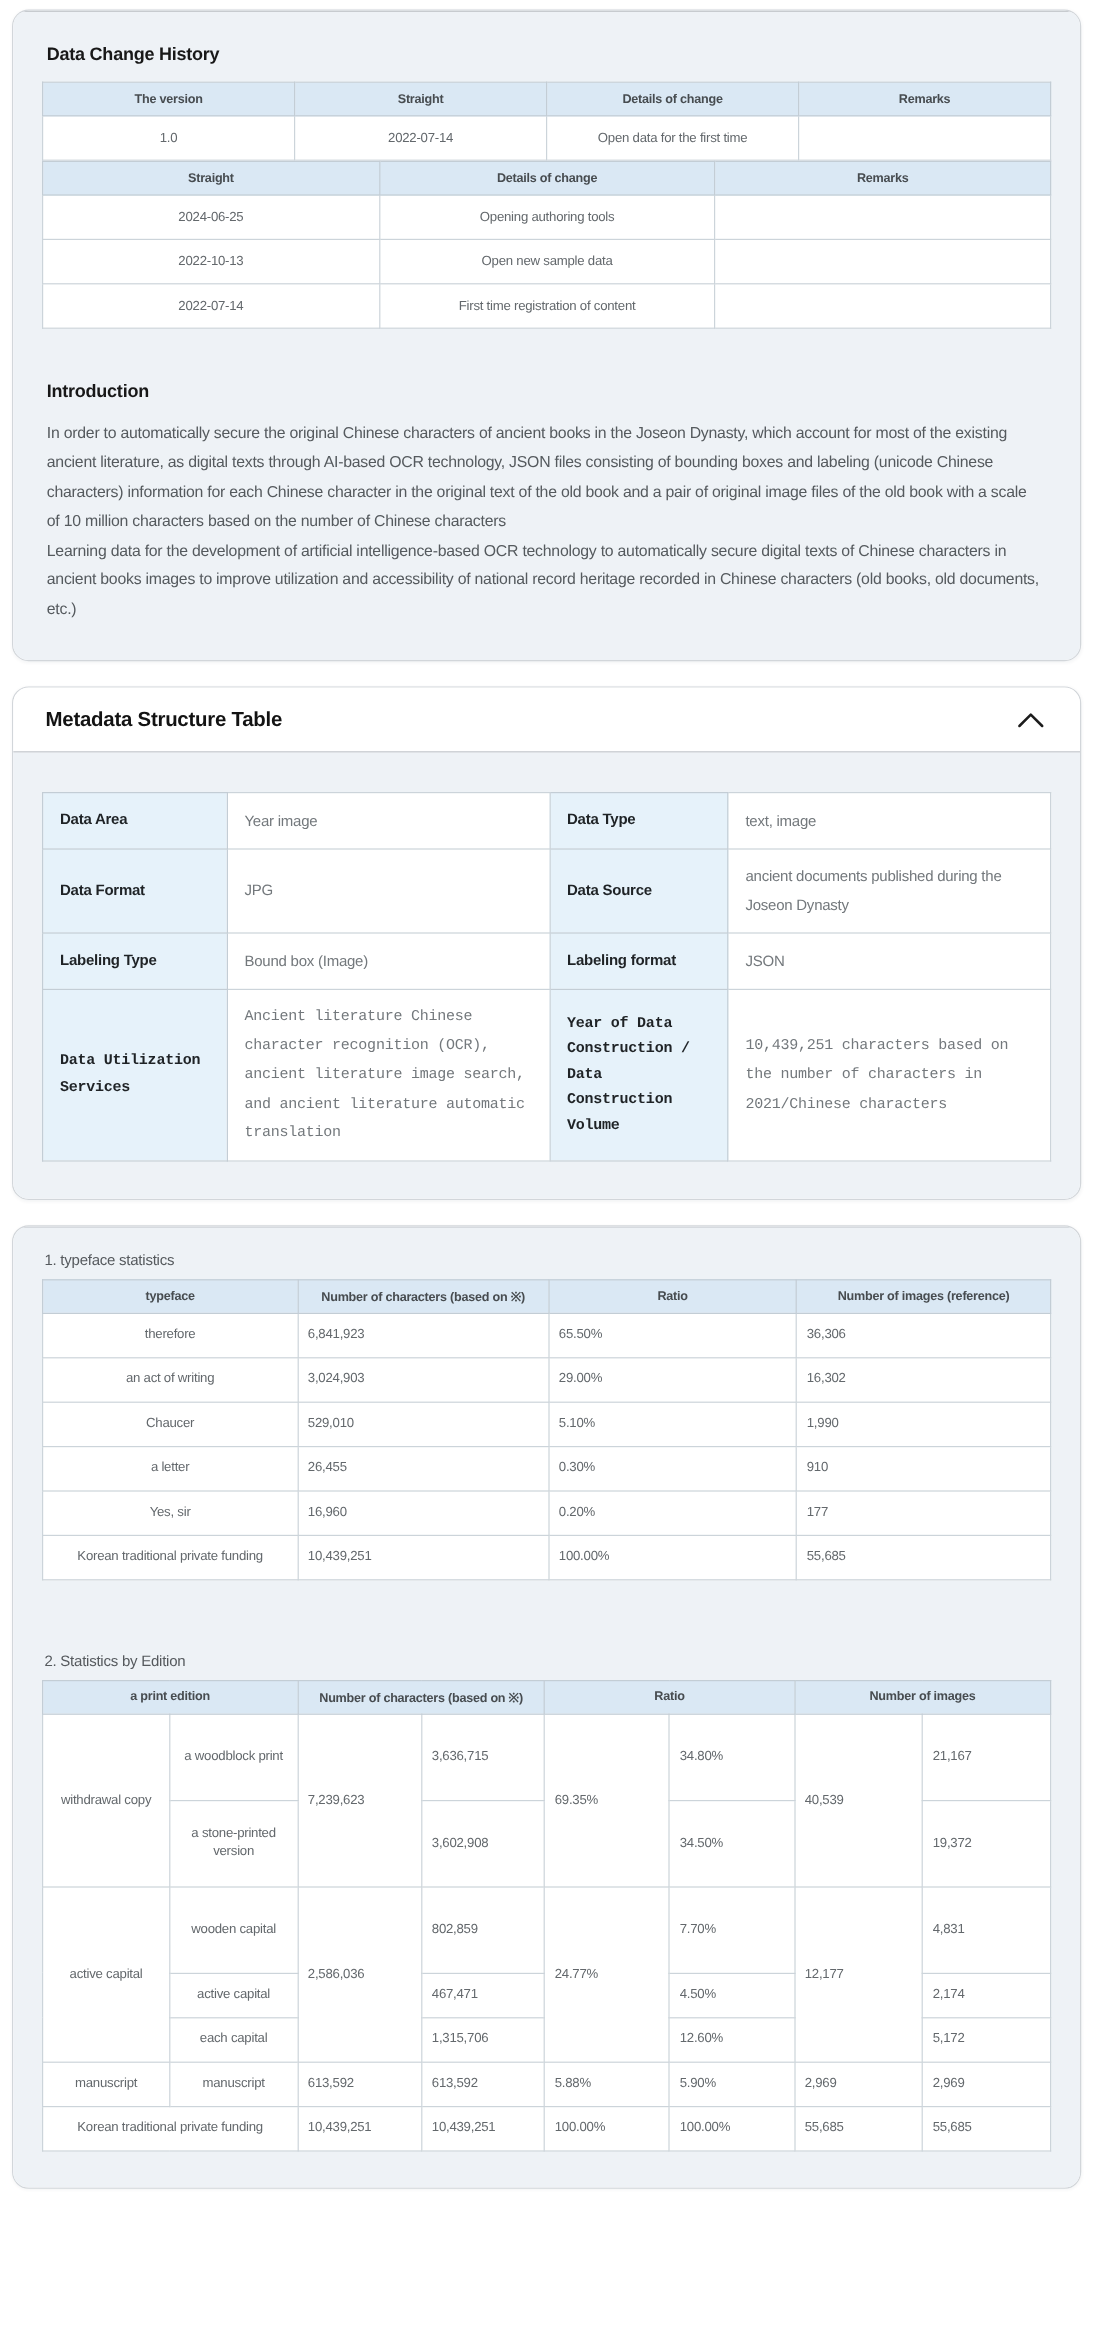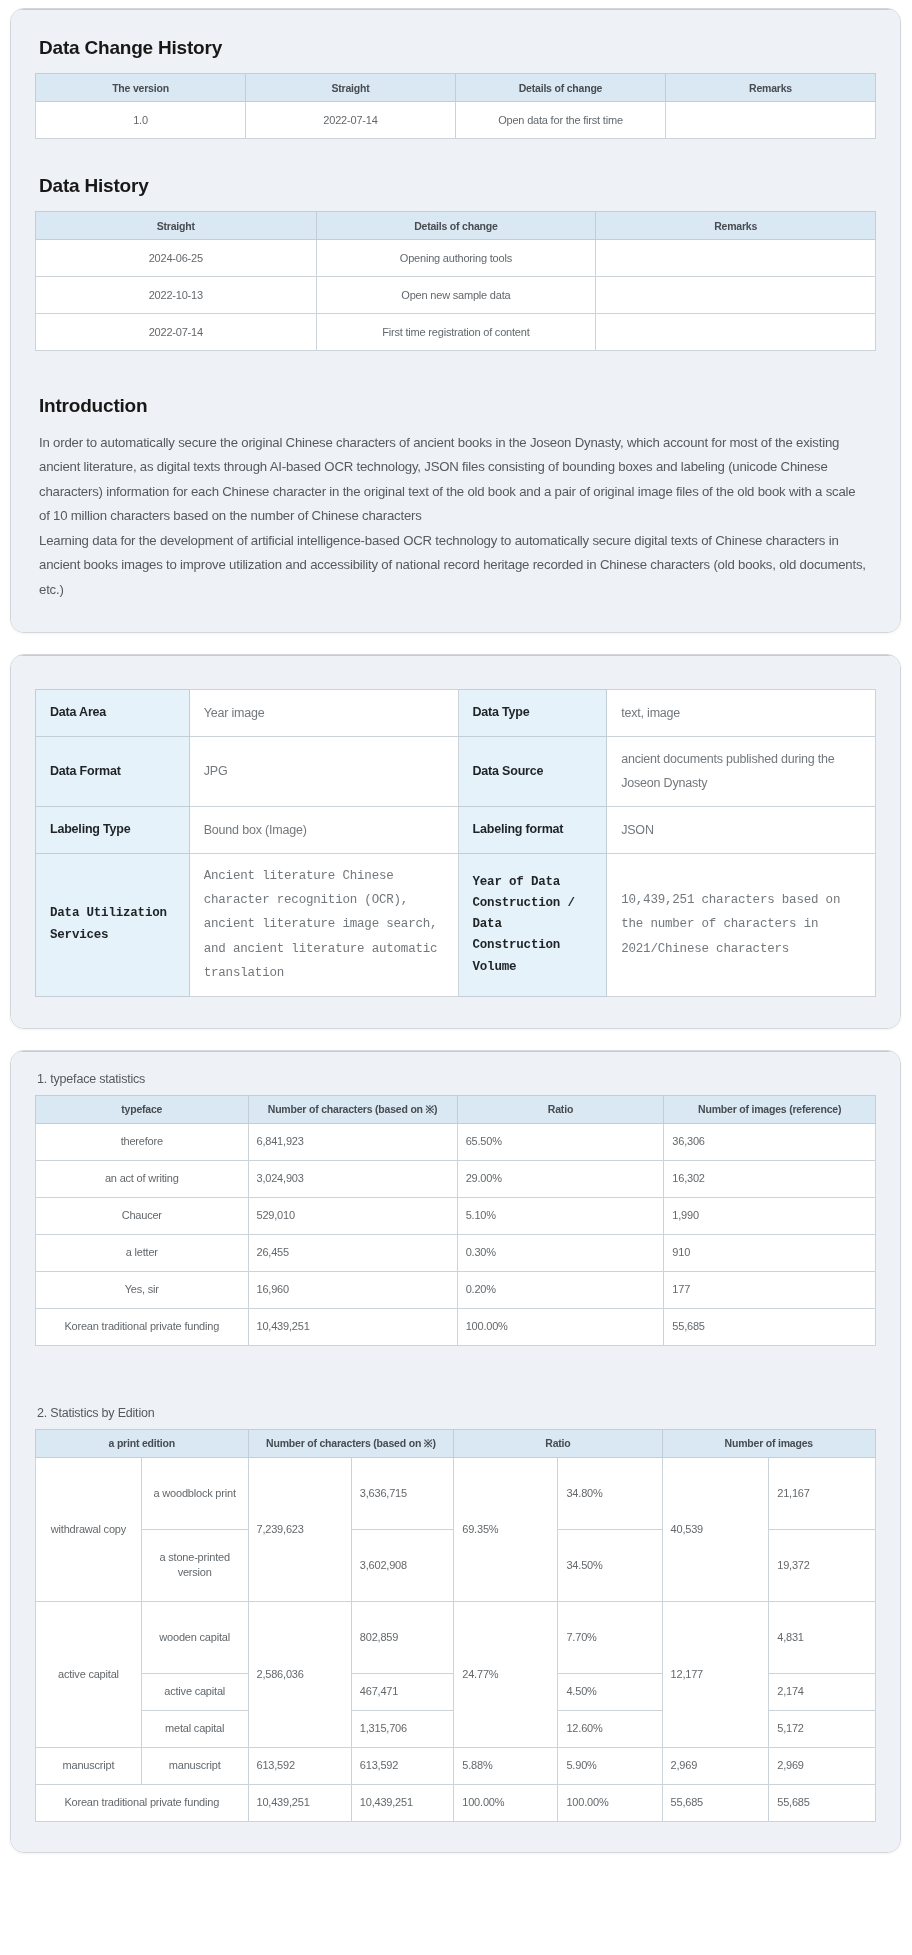--- a/index.html
+++ b/index.html
@@ -28,21 +28,21 @@
   .card-title { font-size: 17px; font-weight: bold; color: #131313; }
   .collapse-btn {
     background: none; border: none; cursor: pointer;
     width: 28px; height: 20px; display: flex; align-items: center; justify-content: center;
   }
   .card-body {
     background: #eef2f6;
     border-top: 1px solid #c7cbcf;
     padding: 27px 24px 30px 24px;
   }
-  .sect-heading { font-size: 19px; font-weight: bold; color: #181818; margin: 0 4px 14px; }
+  .sect-heading { font-size: 15px; font-weight: bold; color: #181818; margin: 0 4px 14px; }
   .sect-gap { margin-top: 36px; }
   .para {
     font-size: 13.2px; color: #555a5e; line-height: 1.85;
     margin: 0 4px; max-width: 830px;
   }
 
   
   table { border-collapse: collapse; width: 100%; background: #fff; table-layout: fixed; }
   .tbl { border: 1px solid #aeb9c2; }
   .tbl th {
@@ -108,21 +108,20 @@
       <tbody>
         <tr>
           <td>1.0</td>
           <td>2022-07-14</td>
           <td>Open data for the first time</td>
           <td></td>
         </tr>
       </tbody>
     </table>
 
-    <h3 class="sect-heading sect-gap">Data History</h3>
     <table class="tbl">
       <colgroup>
           <col style="width:33.4%">
           <col style="width:33.3%">
           <col style="width:33.3%">
         </colgroup>
       <thead>
         <tr>
           <th>Straight</th>
           <th>Details of change</th>
@@ -150,20 +149,28 @@
 
     <h3 class="sect-heading" style="margin-top:44px">Introduction</h3>
     <p class="para">In order to automatically secure the original Chinese characters of ancient books in the Joseon Dynasty, which account for most of the existing ancient literature, as digital texts through AI-based OCR technology, JSON files consisting of bounding boxes and labeling (unicode Chinese characters) information for each Chinese character in the original text of the old book and a pair of original image files of the old book with a scale of 10 million characters based on the number of Chinese characters</p>
 
     <p class="para">Learning data for the development of artificial intelligence-based OCR technology to automatically secure digital texts of Chinese characters in ancient books images to improve utilization and accessibility of national record heritage recorded in Chinese characters (old books, old documents, etc.)</p>
 
   </div>
 </section>
 
 <section class="card">
+  <header class="card-header">
+    <h2 class="card-title">Metadata Structure Table</h2>
+    <button class="collapse-btn">
+      <svg width="24" height="14" viewBox="0 0 24 14">
+          <polyline points="2.5,12 12,2.5 21.5,12" fill="none" stroke="#1c1c1c" stroke-width="2.1" stroke-linecap="round" stroke-linejoin="round"></polyline>
+        </svg>
+    </button>
+  </header>
   <div class="card-body" style="padding-top:33px; padding-bottom:31px;">
     <table class="meta">
       <colgroup>
           <col style="width:18.3%">
           <col style="width:32%">
           <col style="width:17.7%">
           <col style="width:32%">
         </colgroup>
       <tbody>
         <tr class="h47">
@@ -303,21 +310,21 @@
           <td rowspan="3" class="num">12,177</td>
           <td class="num">4,831</td>
         </tr>
         <tr>
           <td>active capital</td>
           <td class="num">467,471</td>
           <td class="num">4.50%</td>
           <td class="num">2,174</td>
         </tr>
         <tr>
-          <td>metal capital</td>
+          <td>each capital</td>
           <td class="num">1,315,706</td>
           <td class="num">12.60%</td>
           <td class="num">5,172</td>
         </tr>
 
         <tr>
           <td>manuscript</td>
           <td>manuscript</td>
           <td class="num">613,592</td>
           <td class="num">613,592</td>

